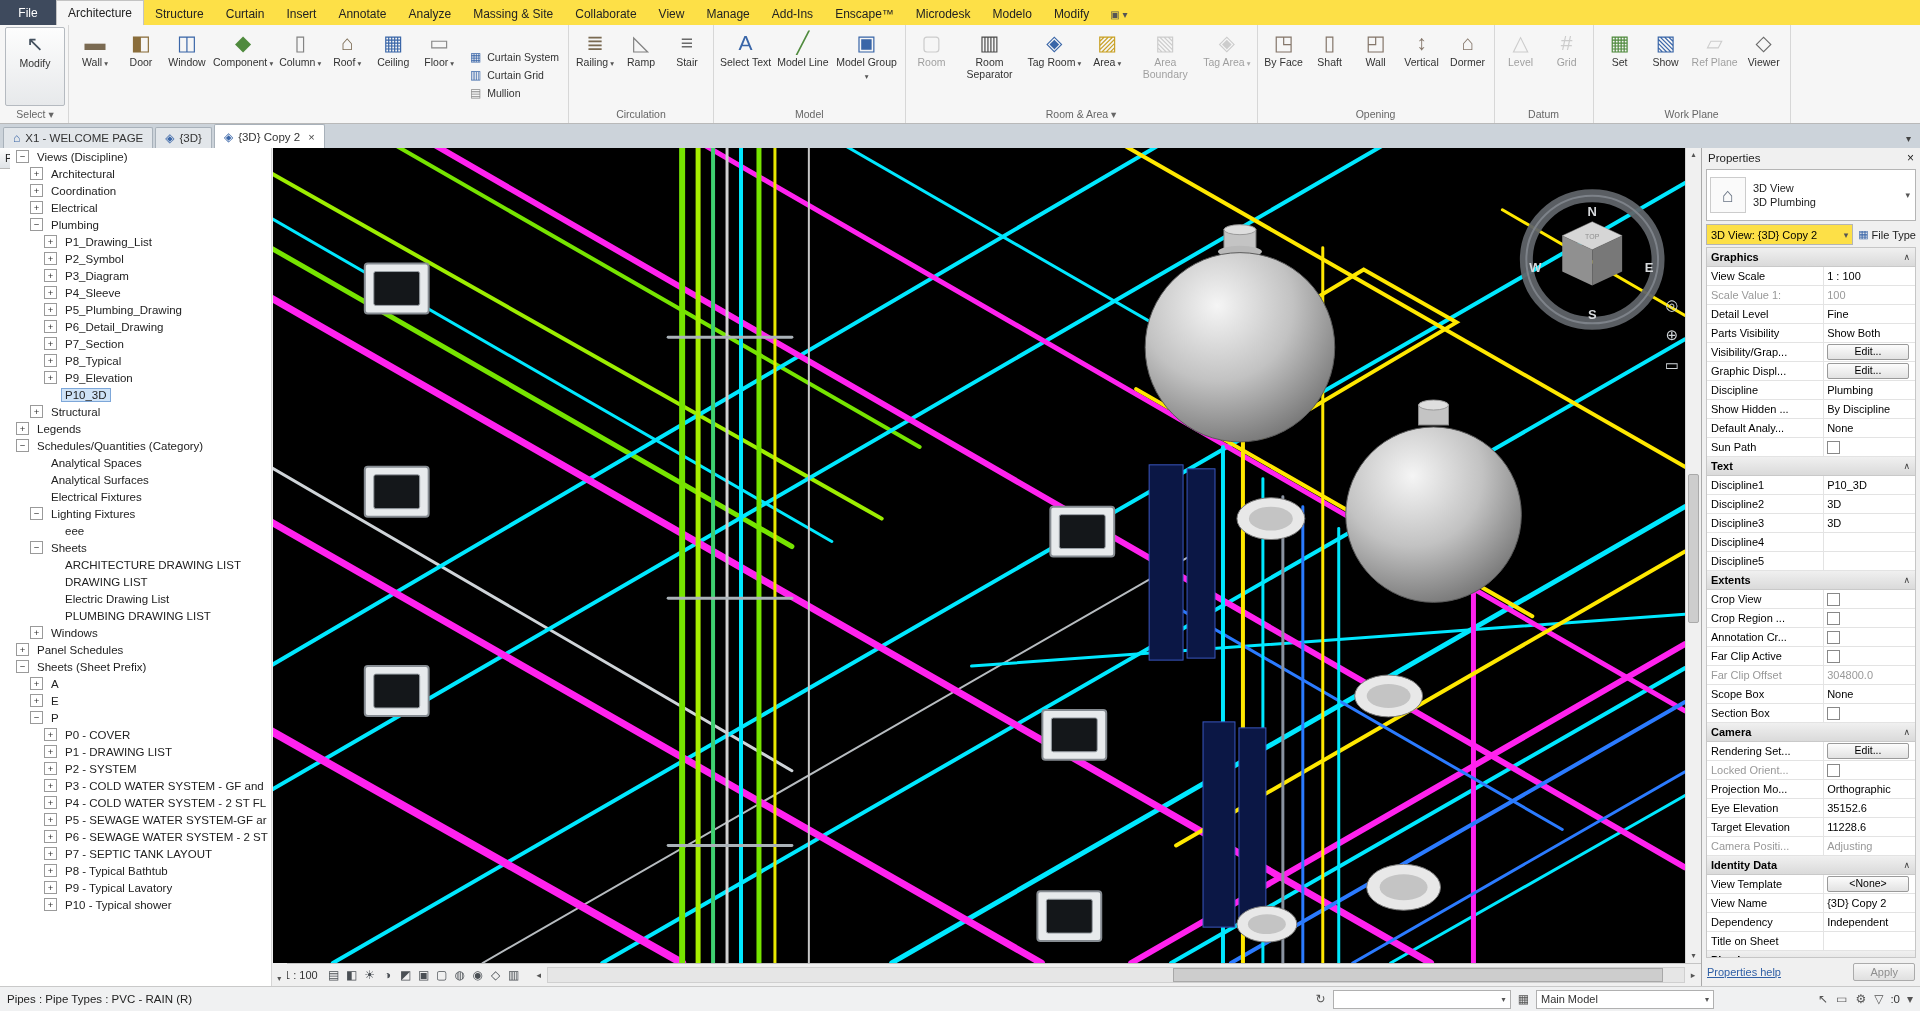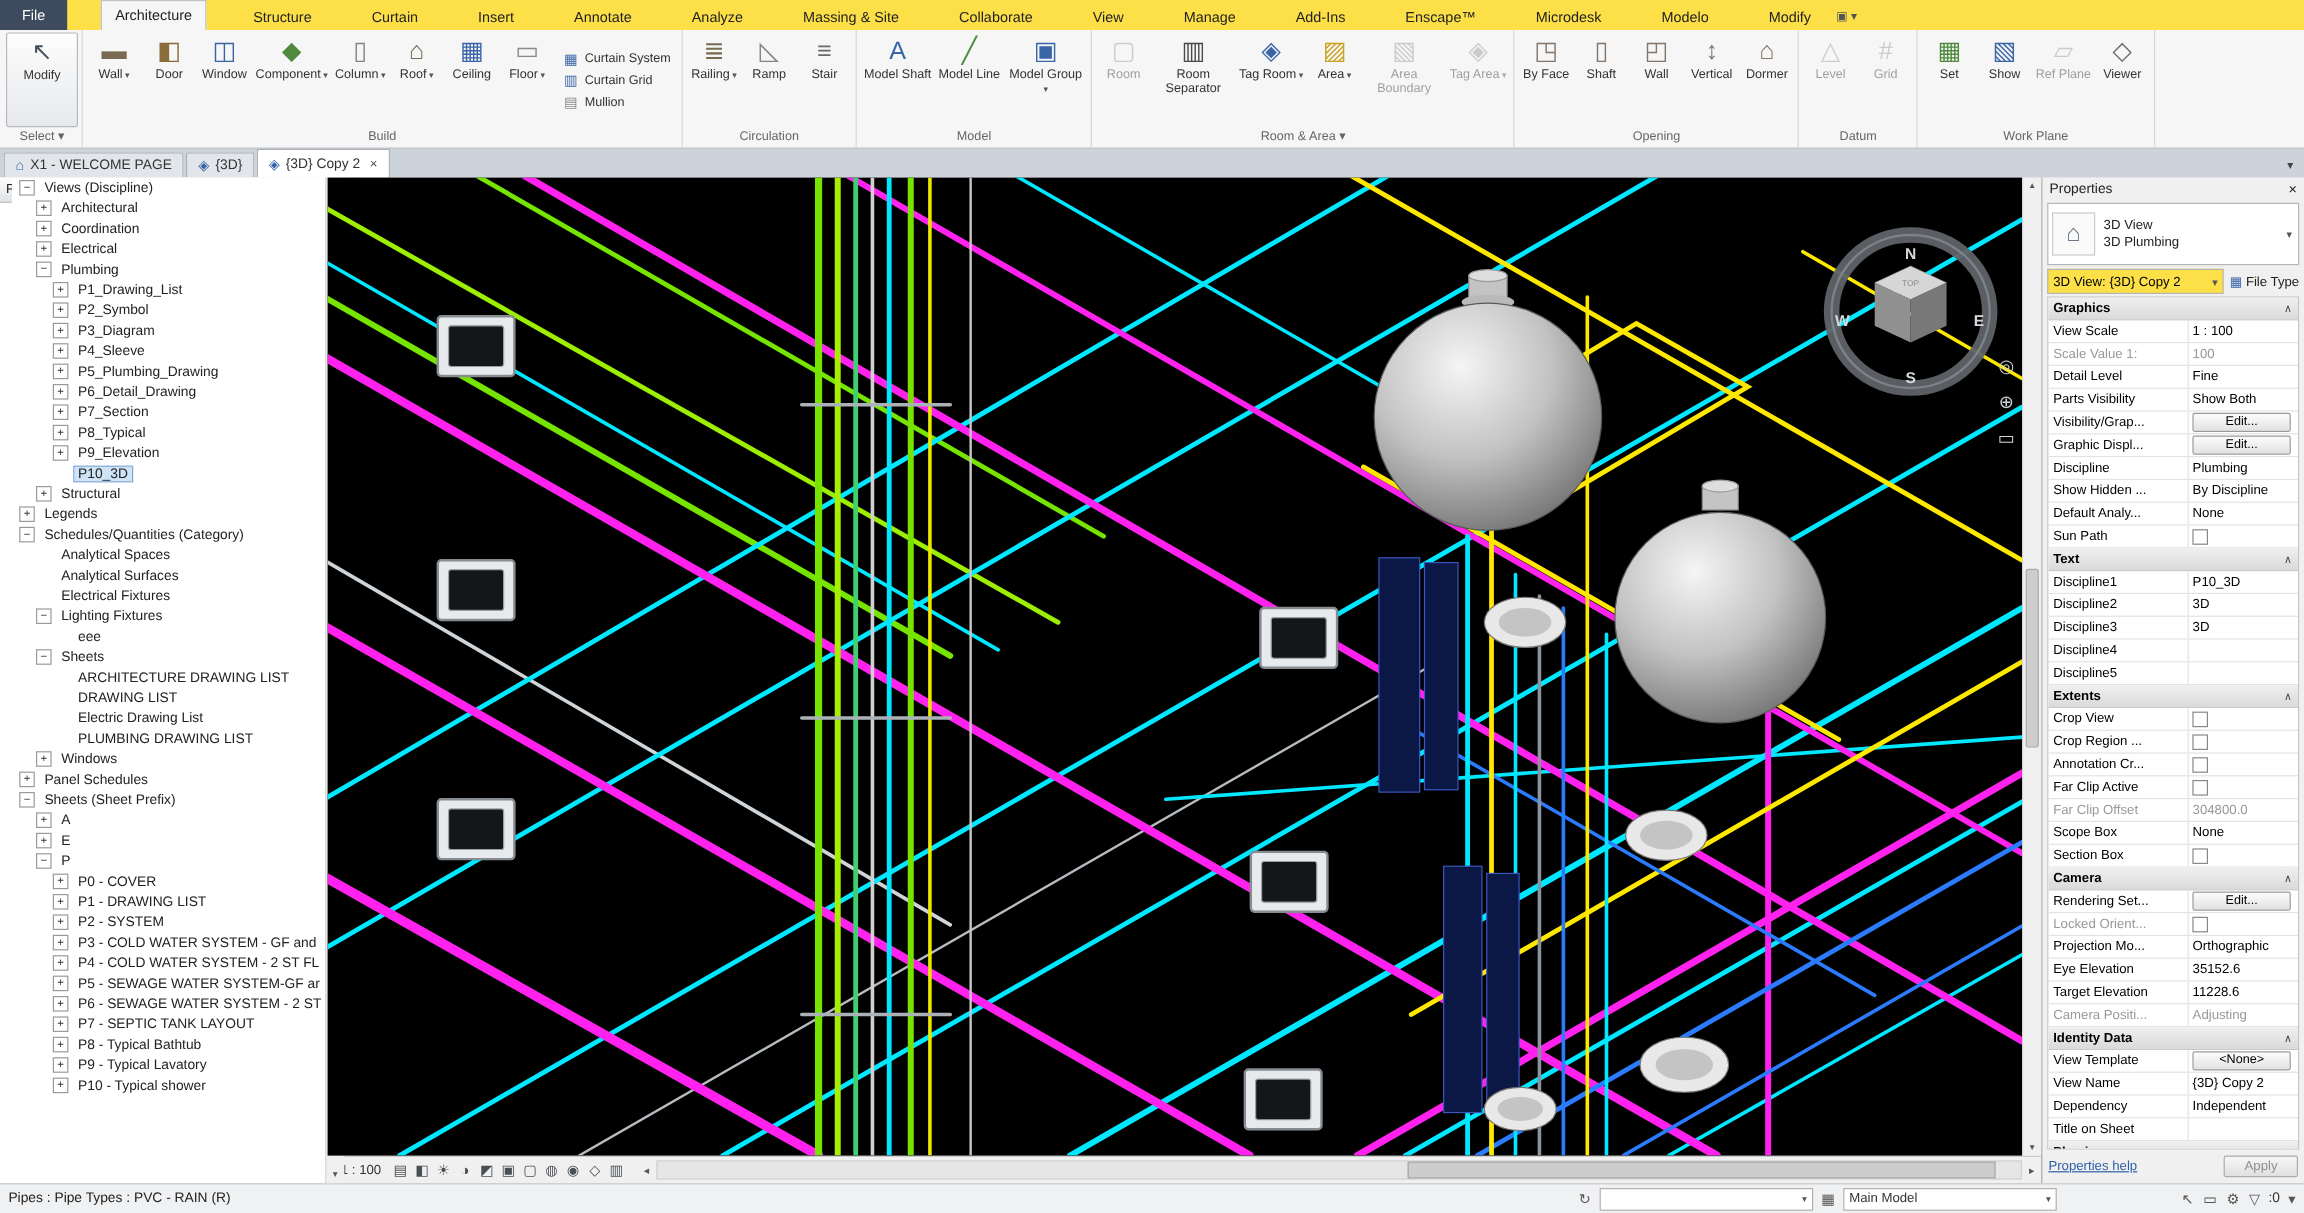--- a/index.html
+++ b/index.html
@@ -2,21 +2,21 @@
 <html><head>
 <meta charset="utf-8">
 <style>
   html,body{margin:0;padding:0;}
   body{width:1920px;height:1011px;overflow:hidden;font-family:"Liberation Sans",sans-serif;background:#e8e8e8;cursor:default;}
   .app{display:flex;flex-direction:column;width:1920px;height:1011px;}
 
   
   .tabbar{height:25px;background:#fde047;display:flex;align-items:flex-end;}
   .file-tab{height:25px;width:56px;background:#3e4a5d;color:#fff;display:flex;align-items:center;justify-content:center;font-size:12px;}
-  .rtab{padding:5px 11px 4px;font-size:12px;color:#222;white-space:nowrap;margin-left:28px;}
+  .rtab{padding:5px 11px 4px;font-size:12px;color:#222;white-space:nowrap;}
   .rtab.active{background:#f6f6f6;border:1px solid #c3c3c3;border-bottom:none;padding-bottom:5px;}
   .tab-extra{margin-left:6px;font-size:10px;color:#555;padding:5px 4px;}
 
   
   .ribbon{height:98px;background:#f6f6f6;border-bottom:1px solid #b9b9b9;display:flex;padding:0 2px;overflow:hidden;}
   .rgroup{display:flex;flex-direction:column;border-right:1px solid #d7d7d7;padding:2px 3px 0;}
   .rbtns{flex:1;display:flex;align-items:stretch;}
   .rowbtns{display:flex;}
   .glabel{height:17px;font-size:10.5px;color:#666;text-align:center;line-height:17px;white-space:nowrap;}
   .rbtn{display:flex;flex-direction:column;align-items:center;min-width:40px;max-width:64px;padding:3px 3px 0;font-size:10.5px;color:#333;text-align:center;border-radius:2px;}
@@ -198,21 +198,20 @@
             <div class="rsmall">
               <span class="ricon-s" style="color: rgb(58, 102, 168);">▥</span>
               <span>Curtain Grid</span>
             </div>
             <div class="rsmall">
               <span class="ricon-s" style="color: rgb(138, 138, 138);">▤</span>
               <span>Mullion</span>
             </div>
           </div>
       </div>
-      <div class="glabel">Build</div>
     </div>
 
     <div class="rgroup">
       <div class="rbtns">
           <div class="rowbtns">
 
       <div class="rbtn arrow">
             <span class="ricon" style="color: rgb(122, 106, 82);">≣</span>
             <span class="rlab">Railing</span>
           </div>
@@ -228,21 +227,21 @@
         </div>
       <div class="glabel">Circulation</div>
     </div>
 
     <div class="rgroup">
       <div class="rbtns">
           <div class="rowbtns">
 
       <div class="rbtn">
             <span class="ricon" style="color: rgb(58, 102, 168);">A</span>
-            <span class="rlab">Model Shaft</span>
+            <span class="rlab">Select Text</span>
           </div>
             <div class="rbtn">
             <span class="ricon" style="color: rgb(79, 138, 61);">╱</span>
             <span class="rlab">Model Line</span>
           </div>
             <div class="rbtn arrow">
             <span class="ricon" style="color: rgb(58, 102, 168);">▣</span>
             <span class="rlab">Model Group</span>
           </div>
           </div>

